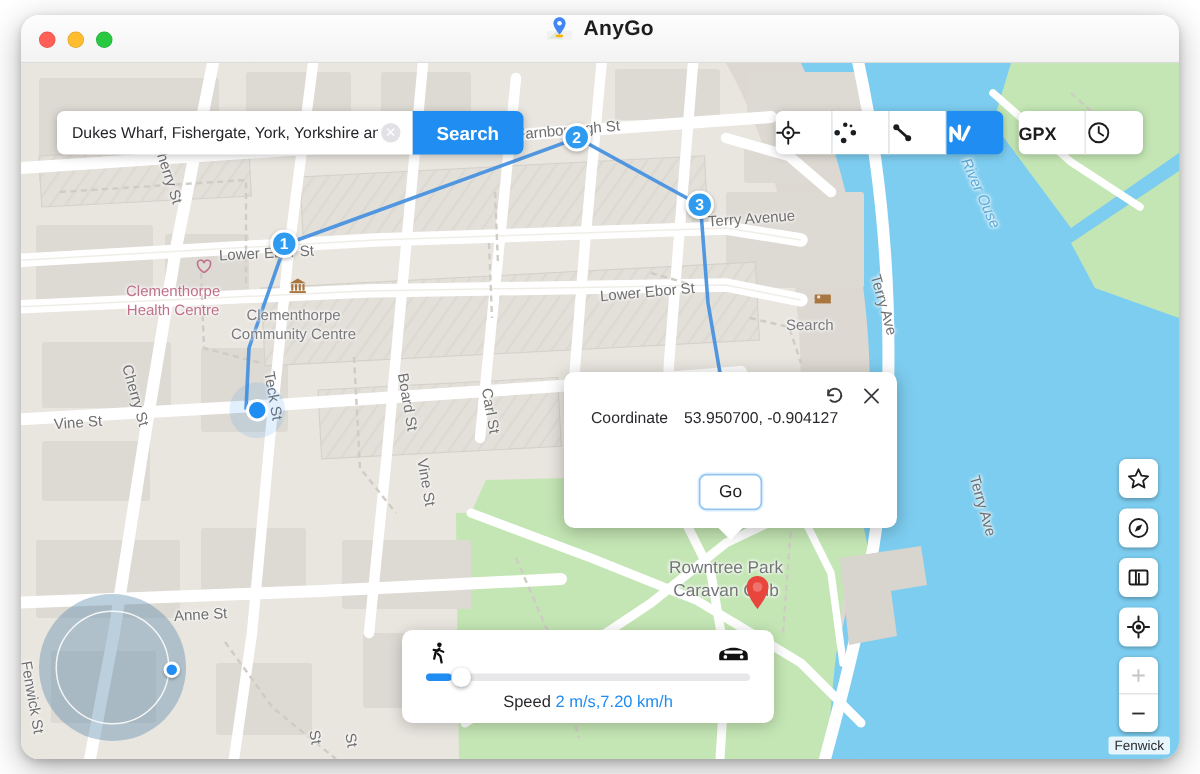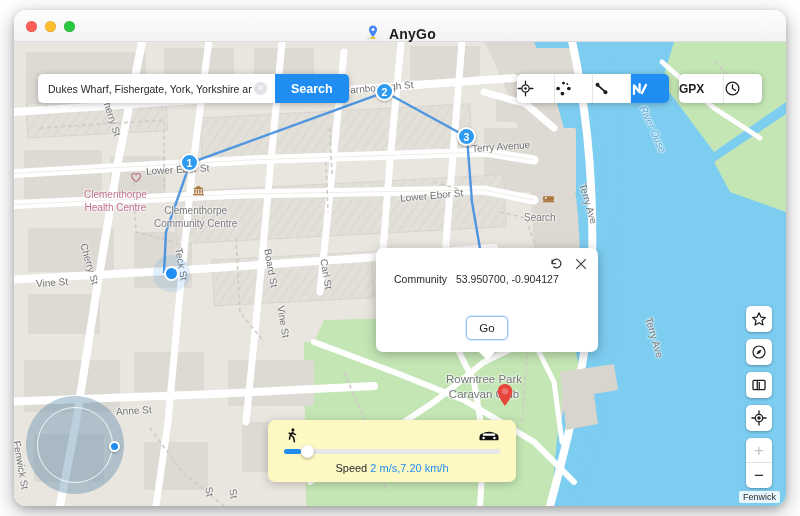--- a/index.html
+++ b/index.html
@@ -27,21 +27,21 @@
     border-bottom: 1px solid #dcdcdc;
     border-radius: 12px 12px 0 0;
   }
   .traffic { position: absolute; left: 12px; top: 11px; display: flex; gap: 8px; }
   .light { width: 11px; height: 11px; border-radius: 50%; display:block; }
   .light.red { background: #ff5f57; box-shadow: inset 0 0 0 .5px rgba(0,0,0,.12); }
   .light.yellow { background: #febc2e; box-shadow: inset 0 0 0 .5px rgba(0,0,0,.12); }
   .light.green { background: #28c840; box-shadow: inset 0 0 0 .5px rgba(0,0,0,.12); }
   .title-center {
     position: absolute; left: 0; right: 0; top: 0; height: 32px;
-    display: flex; align-items: flex-end; justify-content: center; gap: 7px;
+    display: flex; align-items: flex-start; justify-content: center; gap: 7px;
   }
   .title-text { font-size: 14px; font-weight: 700; color: #1d1d1f; letter-spacing: .2px; }
   .app-pin { width: 18px; height: 18px; display:block; }
 
   
   .map {
     position: absolute;
     left: 0; top: 32px;
     width: 772px; height: 464px;
     background: #e9e5df;
@@ -152,21 +152,21 @@
     border-radius: 5px;
     font-size: 11.5px; color: #1d1d1f;
     display: flex; align-items: center; justify-content: center;
     box-shadow: 0 0 0 1px rgba(31,141,242,.18);
   }
 
   
   .speed-panel {
     position: absolute; left: 254px; top: 378px;
     width: 248px; height: 62px;
-    background: #fef9c3;
+    background: #ffffff;
     border-radius: 7px;
     box-shadow: 0 2px 10px rgba(0,0,0,.22);
     padding: 7px 16px 8px 16px;
   }
   .speed-icons { display: flex; justify-content: space-between; align-items: center; height: 17px; }
   .slider-track {
     position: relative;
     height: 5px; margin-top: 5px;
     background: #e7e7ea;
     border-radius: 3px;
@@ -490,21 +490,21 @@
       <div class="popup-actions">
         <svg width="15" height="15" viewBox="0 0 24 24">
           <path d="M5 12a7 7 0 1 1 2.4 5.3" fill="none" stroke="#3a3a3e" stroke-width="2" stroke-linecap="round"></path>
           <path d="M5 6.5V12h5.4" fill="none" stroke="#3a3a3e" stroke-width="2" stroke-linecap="round" stroke-linejoin="round"></path>
         </svg>
         <svg width="14" height="14" viewBox="0 0 24 24">
           <path d="M4.5 4.5 L19.5 19.5 M19.5 4.5 L4.5 19.5" stroke="#3a3a3e" stroke-width="2" stroke-linecap="round"></path>
         </svg>
       </div>
       <div class="popup-row first">
-        <span class="k">Community</span>
+        <span class="k">Coordinate</span>
         <span class="v">53.950700, -0.904127</span>
       </div>
       <div class="go-wrap">
         <button class="go-btn">Go</button>
       </div>
     </div>
 
     <div class="speed-panel">
       <div class="speed-icons">
         <svg width="16" height="17" viewBox="0 0 24 24">

